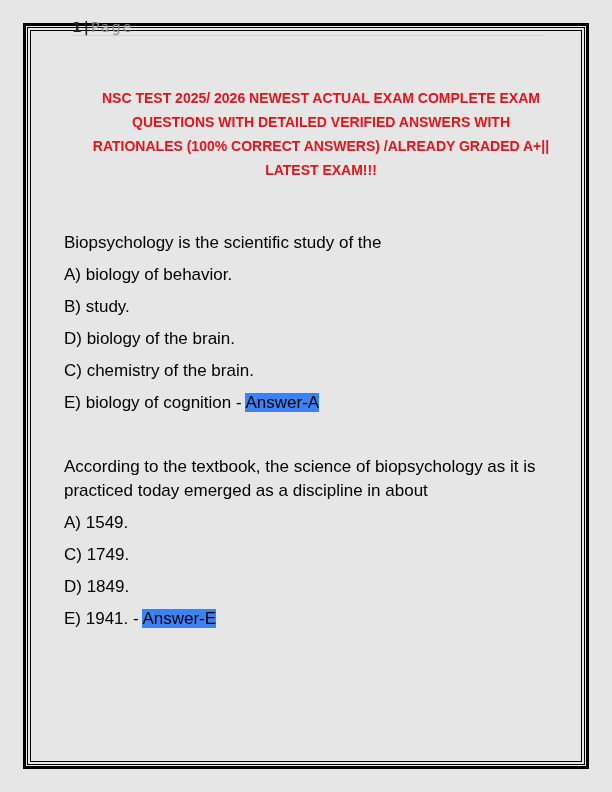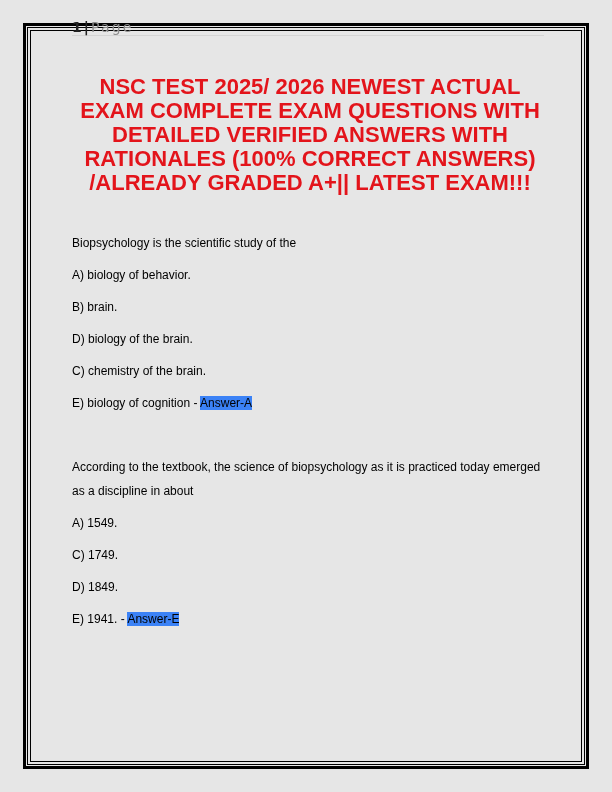--- a/index.html
+++ b/index.html
@@ -59,29 +59,29 @@
       color: #8c8c8c;
       letter-spacing: 2.2px;
     }
     .title {
       position: absolute;
       left: 72px; top: 71px;
       width: 468px;
       text-align: center;
       color: #e3141b;
       font-weight: bold;
-      font-size: 22px;
+      font-size: 14px;
       line-height: 24px;
-      margin: 4px;
+      margin: 15px;
     }
     .question {
       position: absolute;
-      left: 72px;
+      left: 64px;
       width: 480px;
-      font-size: 12px;
+      font-size: 17px;
       line-height: 24px;
     }
     .q-stem {
       margin: 0 0 8px 0;
     }
     .q-option {
       margin: 0 0 8px 0;
       white-space: nowrap;
     }
     .answer {
@@ -99,21 +99,21 @@
 
 <div class="page-header">
   <span class="page-num">1</span><span class="page-sep">|</span><span class="page-word">Page</span>
 </div>
 
 <h1 class="title">NSC TEST 2025/ 2026 NEWEST ACTUAL EXAM COMPLETE EXAM QUESTIONS WITH DETAILED VERIFIED ANSWERS WITH RATIONALES (100% CORRECT ANSWERS) /ALREADY GRADED A+|| LATEST EXAM!!!</h1>
 
 <div class="question" id="q1">
   <p class="q-stem">Biopsychology is the scientific study of the</p>
   <p class="q-option">A) biology of behavior.</p>
-  <p class="q-option">B) brain.</p>
+  <p class="q-option">B) study.</p>
   <p class="q-option">D) biology of the brain.</p>
   <p class="q-option">C) chemistry of the brain.</p>
   <p class="q-option"><span>E) biology of cognition - </span><span class="answer">Answer-A</span></p>
 </div>
 
 <div class="question" id="q2">
   <p class="q-stem">According to the textbook, the science of biopsychology as it is practiced today emerged as a discipline in about</p>
   <p class="q-option">A) 1549.</p>
   <p class="q-option">C) 1749.</p>
   <p class="q-option">D) 1849.</p>

